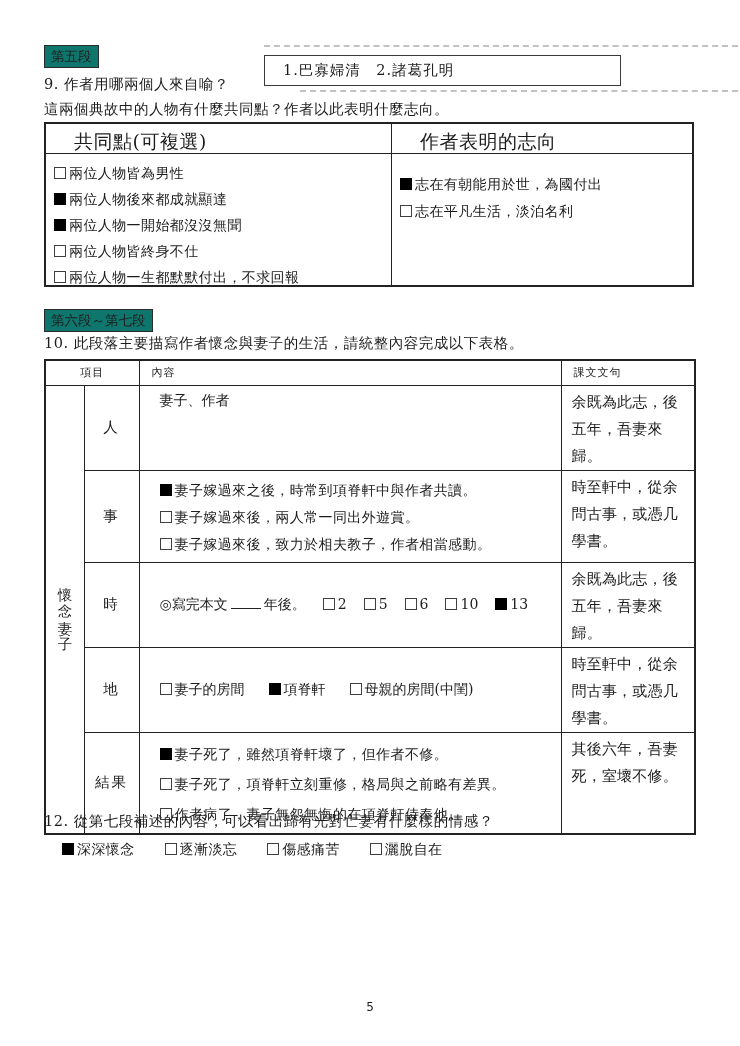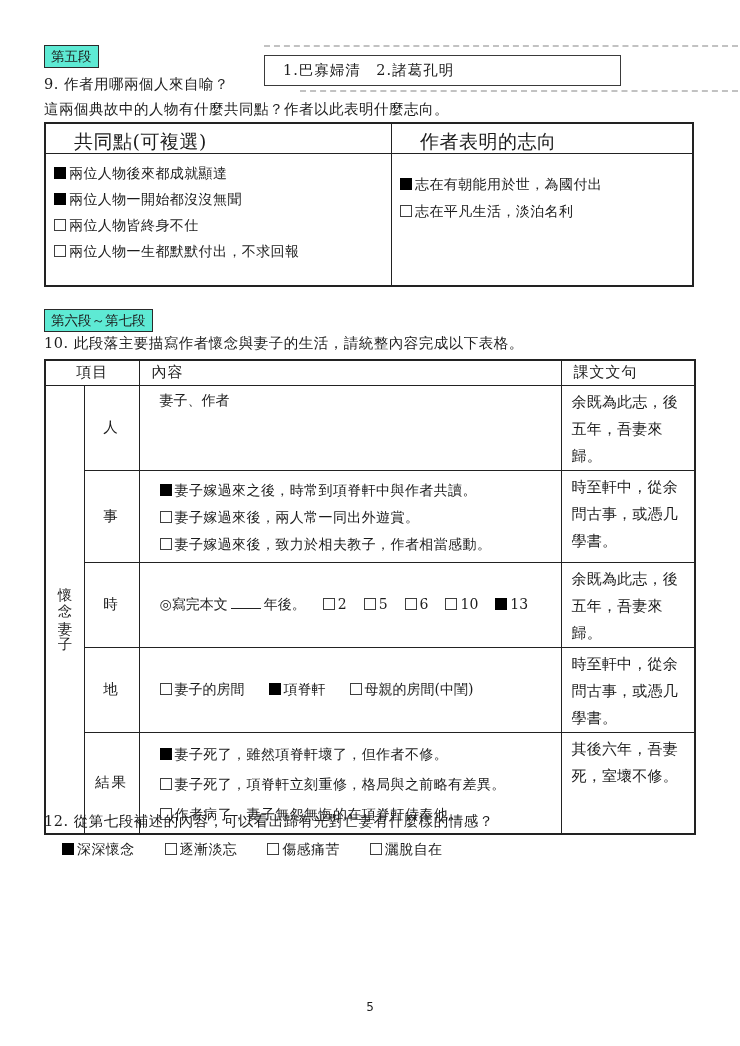--- a/index.html
+++ b/index.html
@@ -5,21 +5,21 @@
   * { margin:0; padding:0; box-sizing:border-box; }
   html,body { background:#e8e8e8; }
   .page {
     position:relative; width:740px; height:1046px; margin:0 auto;
     background:#ffffff; overflow:hidden;
     font-family:"DejaVu Serif","Liberation Serif",serif;
     color:#1c1c1c;
   }
   .badge {
     position:absolute; border:1.6px solid #2a2a2a; padding:2px 6px 3px 6px;
-    font-size:13.5px; line-height:1.2; background:#5eead4;
+    font-size:13.5px; line-height:1.2; background:#0f766e;
   }
   .qline { position:absolute; font-size:14.5px; letter-spacing:.5px; white-space:nowrap; }
   .dash  { position:absolute; border-top:2.5px dashed #c2c2c2; height:0; }
 
   .answer-box {
     position:absolute; left:264px; top:55px; width:357px; height:31px;
     border:1.6px solid #3a3a3a; display:flex; align-items:center;
     padding-left:18px; font-size:14.5px; letter-spacing:1px; background:#fff;
   }
 
@@ -45,21 +45,21 @@
   .opt { font-size:14px; letter-spacing:.4px; white-space:nowrap; }
 
   
   .t2 {
     position:absolute; left:44px; top:359px; width:650px;
     border-collapse:collapse; table-layout:fixed;
   }
   .t2 th, .t2 td { border:1.5px solid #222; }
   .t2 { border:2px solid #222; }
   .t2 th {
-    font-weight:normal; font-size:15px; height:25px;
+    font-weight:normal; font-size:11px; height:25px;
     text-align:left; padding-left:12px; letter-spacing:1px;
   }
   .t2 th.center { text-align:center; padding-left:0; }
   .vcell { text-align:center; vertical-align:middle; }
   .vlabel {
     writing-mode:vertical-rl; text-orientation:upright;
     margin:0 auto; font-size:14.5px; letter-spacing:17px; line-height:1;
   }
   .item-cell { text-align:center; vertical-align:middle; font-size:14.5px; letter-spacing:2px; }
   .content-cell { padding:4px 6px 4px 20px; font-size:14px; vertical-align:middle;margin-top:15px; }
@@ -95,20 +95,21 @@
   </div>
   <div class="qline" style="left:44px; top:100px;">這兩個典故中的人物有什麼共同點？作者以此表明什麼志向。</div>
 
   <div class="t1">
     <div class="t1-header">
       <div class="t1-h-left">共同點(可複選)</div>
       <div class="t1-h-right">作者表明的志向</div>
     </div>
     <div class="t1-body">
       <div class="t1-col-left">
+        <div class="opt"><span class="cb"></span><span>兩位人物皆為男性</span></div>
         <div class="opt"><span class="cb filled"></span><span>兩位人物後來都成就顯達</span></div>
         <div class="opt"><span class="cb filled"></span><span>兩位人物一開始都沒沒無聞</span></div>
         <div class="opt"><span class="cb"></span><span>兩位人物皆終身不仕</span></div>
         <div class="opt"><span class="cb"></span><span>兩位人物一生都默默付出，不求回報</span></div>
       </div>
       <div class="t1-col-right">
         <div class="opt"><span class="cb filled"></span><span>志在有朝能用於世，為國付出</span></div>
         <div class="opt"><span class="cb"></span><span>志在平凡生活，淡泊名利</span></div>
       </div>
     </div>

